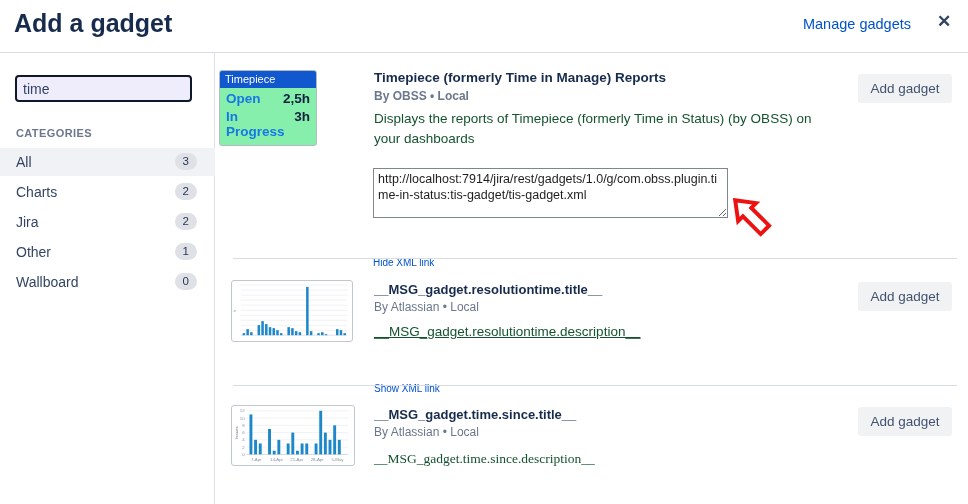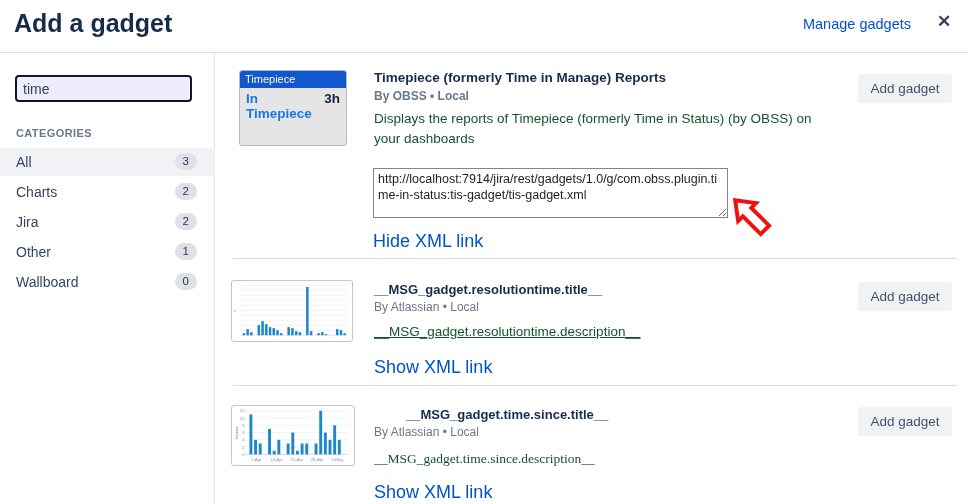--- a/index.html
+++ b/index.html
@@ -28,28 +28,28 @@
   .cat-badge { float:right; margin-top:5px; background:#DFE1E6; color:#253858;
                border-radius:9px; min-width:14px; height:17px; line-height:17px;
                padding:0 8px; font-size:11.5px; text-align:center; }
 
   
   .entry-divider { left:233px; width:724px; height:1px; background:#D8DCE3; }
 
   .gtitle { font-size:13.5px; font-weight:600; color:#172B4D; }
   .gby   { font-size:12px; color:#6B778C; }
   .gdesc { font-size:13.5px; color:#14532d; line-height:20px; }
-  .glink { font-size:18px; color:#0052CC; cursor:pointer; }
+  .glink { font-size:10px; color:#0052CC; cursor:pointer;margin-top:26px; }
   .add-btn { width:94px; height:29px; background:#F1F2F4; border:none; border-radius:3px;
              font-size:13.5px; color:#42526E; cursor:pointer;
              font-family:"Liberation Sans", sans-serif; }
 
   
-  .thumb1 { left:239px; top:70px; width:108px; height:76px; border:1px solid #B3BAC5;
-            border-radius:3px; background:#e5e5e5; overflow:hidden; }
+  .thumb1 { left:219px; top:70px; width:98px; height:76px; border:1px solid #B3BAC5;
+            border-radius:3px; background:#86efac; overflow:hidden; }
   .thumb1-hdr { height:17px; background:#1157CE; color:#fff; font-size:11px;
                 line-height:17px; padding-left:5px; }
   .thumb1-row { display:flex; justify-content:space-between; padding:3px 6px 0 6px;
                 font-size:13.5px; font-weight:700; }
   .thumb1-row .lbl { color:#1678E6; }
   .thumb1-row .val { color:#10203F; }
 
   
   .chart-thumb { border:1px solid #C1C7D0; border-radius:3px; background:#fff; }
 
@@ -90,21 +90,25 @@
   </div>
   <div class="cat-item" style="top:215px">
     <span class="cat-badge">0</span>
     <span>Wallboard</span>
   </div>
 </div>
 
 <div class="abs thumb1">
   <div class="thumb1-hdr">Timepiece</div>
   <div class="thumb1-row">
-    <span class="lbl">In Timepiece</span>
+    <span class="lbl">Open</span>
+    <span class="val">2,5h</span>
+  </div>
+  <div class="thumb1-row">
+    <span class="lbl">In Progress</span>
     <span class="val">3h</span>
   </div>
 </div>
 
 <div class="abs gtitle" style="left:374px; top:70px;">Timepiece (formerly Time in Manage) Reports</div>
 <div class="abs gby" style="left:374px; top:89px;font-weight:bold;">By OBSS • Local</div>
 <div class="abs gdesc" style="left:374px; top:109px; width:440px;">Displays the reports of Timepiece (formerly Time in Status) (by OBSS) on your dashboards</div>
 
 <textarea class="abs xml-area" spellcheck="false" style="">http://localhost:7914/jira/rest/gadgets/1.0/g/com.obss.plugin.time-in-status:tis-gadget/tis-gadget.xml</textarea>
 
@@ -195,17 +199,17 @@
     <rect x="98.76190476190476" y="35" width="3" height="15" fill="#1C87C9"></rect>
     <rect x="103.57142857142857" y="20" width="3" height="30" fill="#1C87C9"></rect>
     <rect x="108.38095238095238" y="35" width="3" height="15" fill="#1C87C9"></rect>
     <text x="24" y="57" font-size="4.5" fill="#8993A4" text-anchor="middle">7-Apr</text>
     <text x="45" y="57" font-size="4.5" fill="#8993A4" text-anchor="middle">14-Apr</text>
     <text x="66" y="57" font-size="4.5" fill="#8993A4" text-anchor="middle">21-Apr</text>
     <text x="87" y="57" font-size="4.5" fill="#8993A4" text-anchor="middle">28-Apr</text>
     <text x="108" y="57" font-size="4.5" fill="#8993A4" text-anchor="middle">5-May</text>
   </svg>
 
-<div class="abs gtitle" style="left:374px; top:407px; font-size:13px;margin-left:32px;">__MSG_gadget.time.since.title__</div>
+<div class="abs gtitle" style="left:374px; top:407px; font-size:13px;">__MSG_gadget.time.since.title__</div>
 <div class="abs gby" style="left:374px; top:425px;">By Atlassian • Local</div>
 <div class="abs gdesc" style="left:374px; top:449px; width:480px;font-family:Liberation Serif, serif;">__MSG_gadget.time.since.description__</div>
 <div class="abs glink" style="left:374px; top:482px;">Show XML link</div>
 <button class="abs add-btn" style="left:858px; top:407px;">Add gadget</button>
 
 </body></html>

